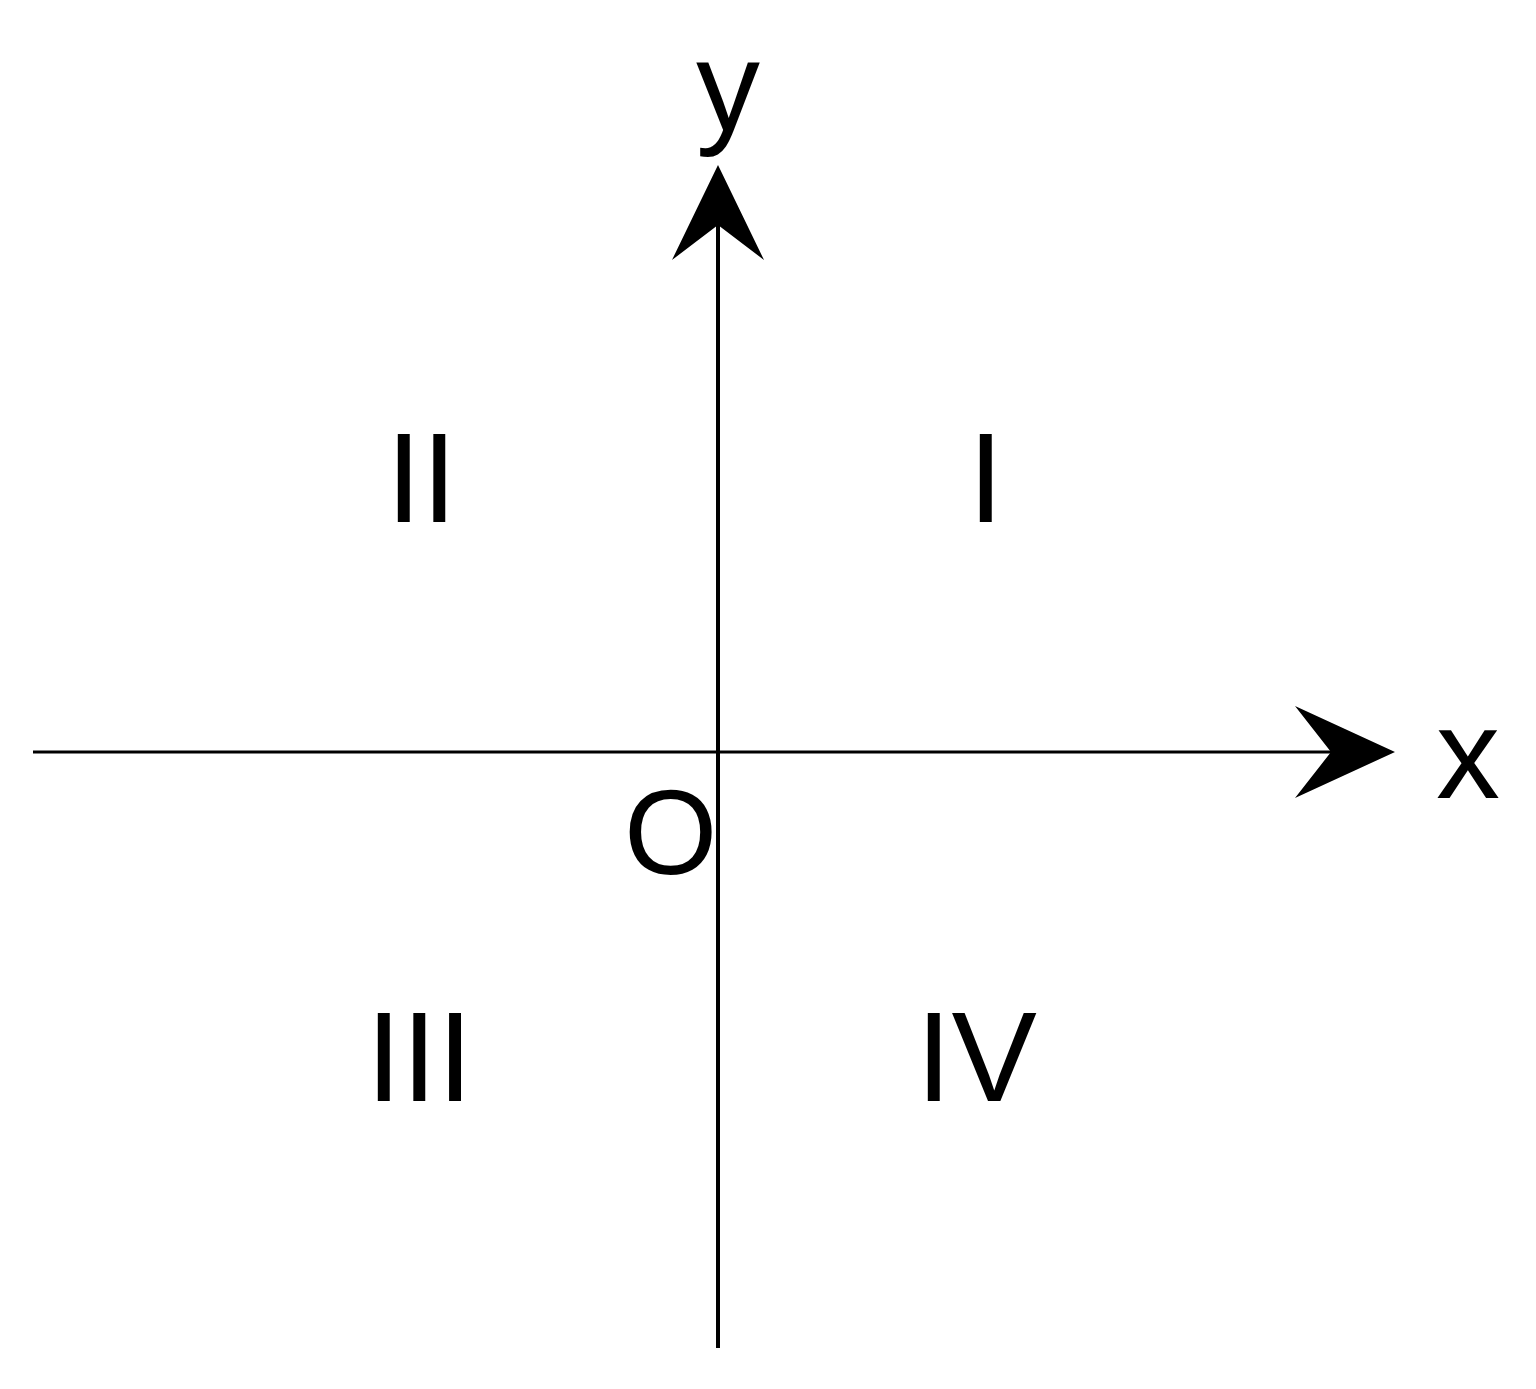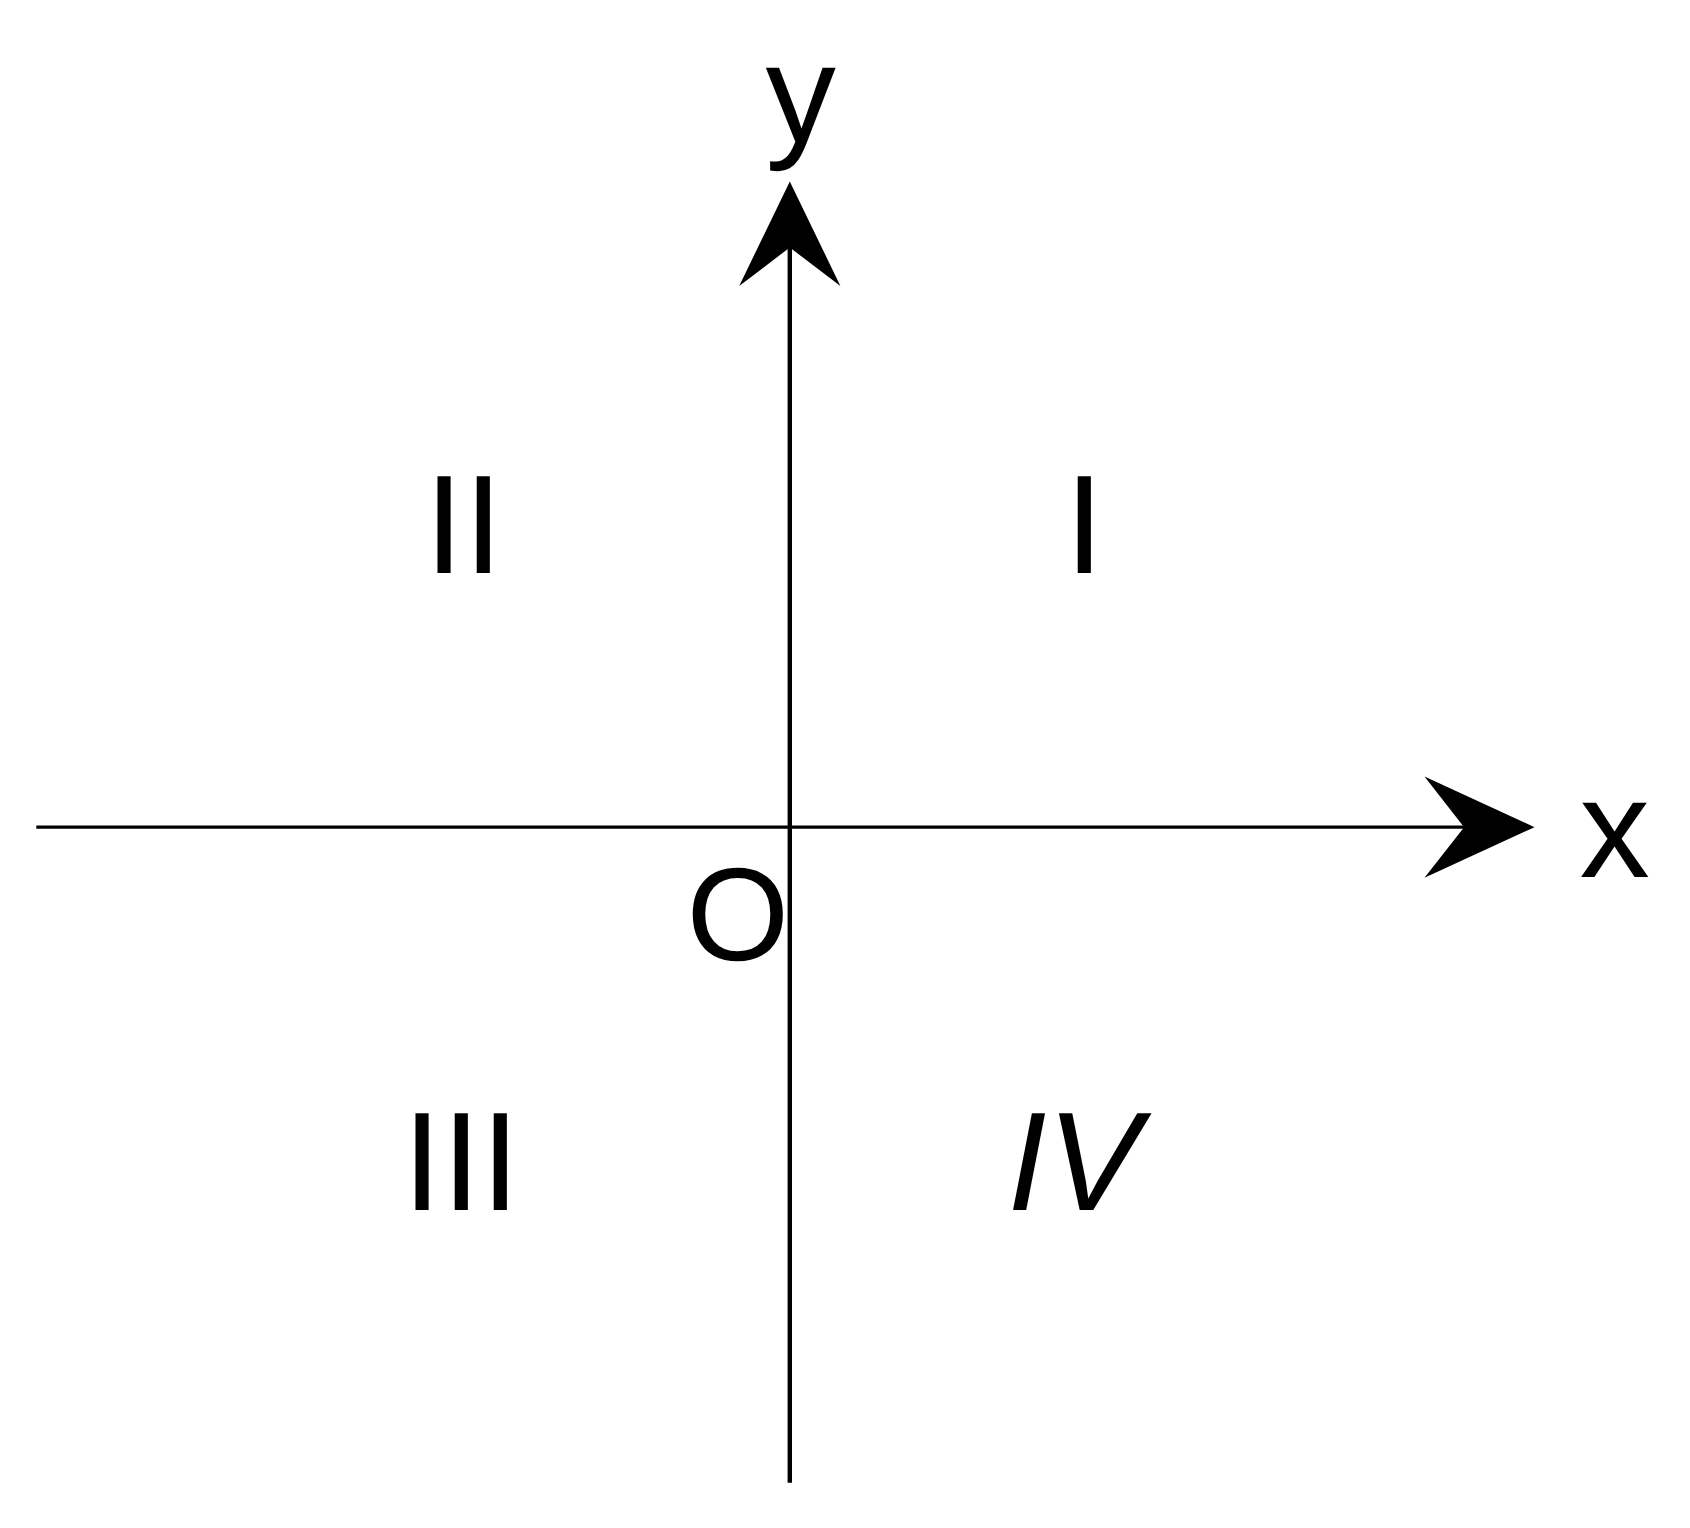--- a/index.html
+++ b/index.html
@@ -65,21 +65,20 @@
     left: 386px;
     top: 414px;
   }
   #label-quadrant-3 {
     left: 366px;
     top: 993px;
   }
   #label-quadrant-4 {
     left: 916px;
     top: 993px;
-    font-style: italic;
   }
 </style>
 </head>
 <body>
 
 <div id="diagram-root" style="width: 1536px; height: 1389px; background: rgb(255, 255, 255);">
 
   <svg id="axes-svg" viewBox="0 0 1536 1389" aria-hidden="true" style="width: 1536px; height: 1389px;">
 
     <line id="x-axis-line" x1="33" y1="752" x2="1381" y2="752" stroke="#000000" stroke-width="3"></line>

